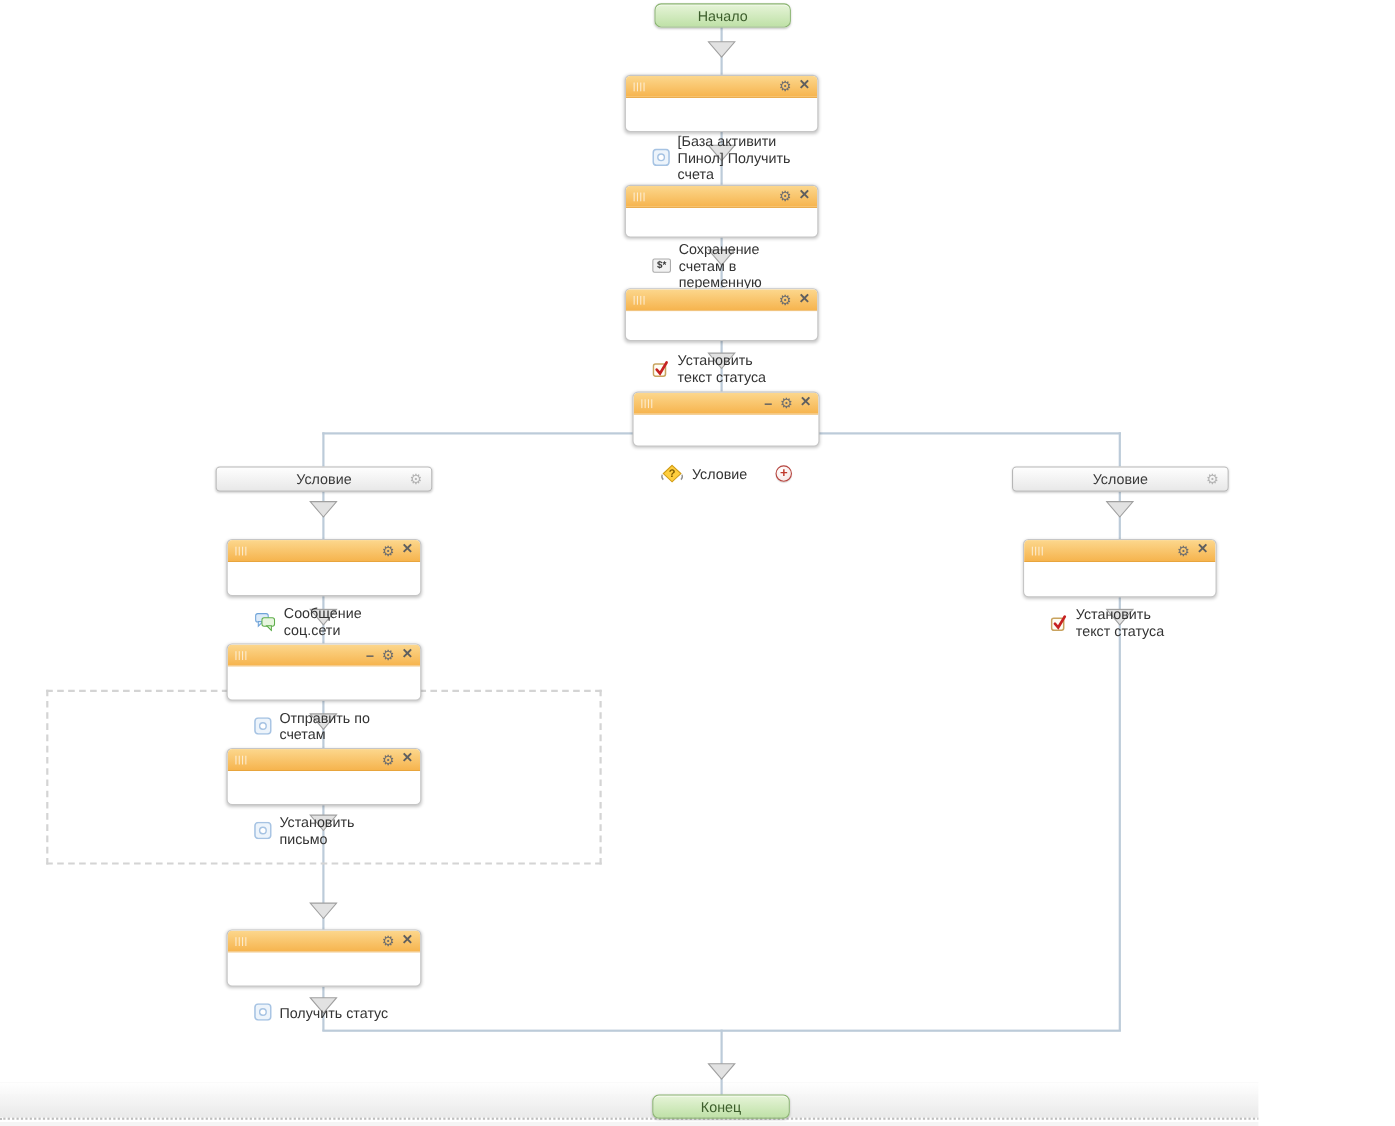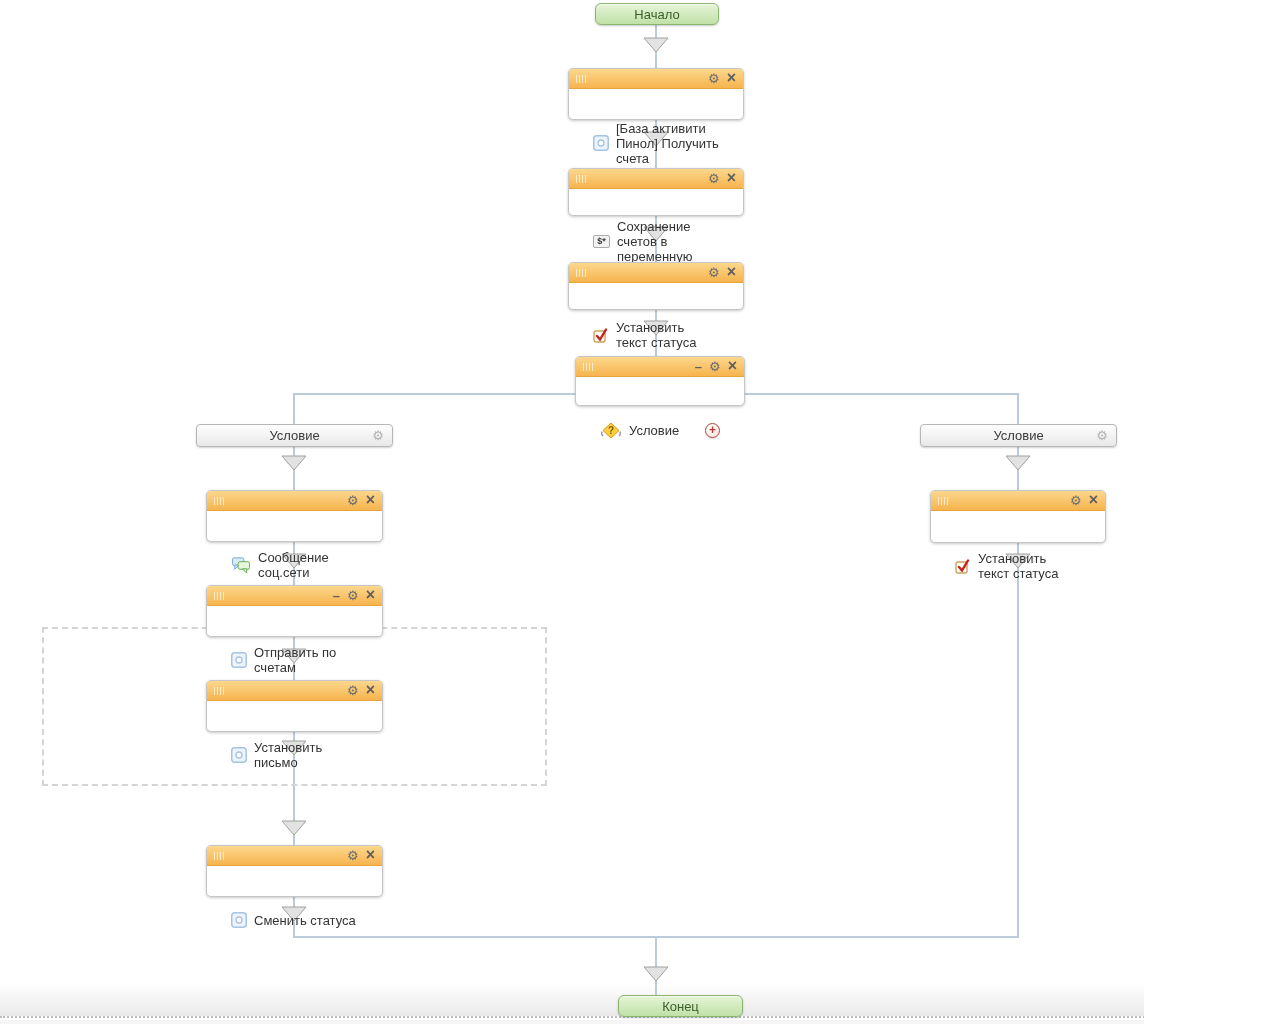--- a/index.html
+++ b/index.html
@@ -156,21 +156,21 @@
           <i></i>
           <i></i>
         </div>
       <div class="header-actions">
         <span class="hicon">⚙</span>
         <span class="hicon close">×</span>
       </div>
     </div>
     <div class="block-body" style="height:26px">
       <span class="body-icon var-icon">$*</span>
-      <span class="block-title">Сохранение счетов в переменную</span>
+      <span class="block-title">Сохранение счетам в переменную</span>
     </div>
   </div>
 
   <div class="block" style="left:568px;top:262px;width:176px;height:48px">
     <div class="block-header">
       <div class="drag-handle">
           <i></i>
           <i></i>
           <i></i>
           <i></i>
@@ -320,21 +320,21 @@
         <span class="hicon close">×</span>
       </div>
     </div>
     <div class="block-body" style="height:30px">
       <span class="body-icon">
         <svg width="16" height="16" viewBox="0 0 16 16">
             <rect x="0.75" y="0.75" width="14.5" height="14.5" rx="3" fill="#edf4fb" stroke="#a6c3e3" stroke-width="1.5"></rect>
             <circle cx="8" cy="8" r="3" fill="#ffffff" stroke="#a6c3e3" stroke-width="1.3"></circle>
           </svg>
       </span>
-      <span class="block-title">Сменить статуса</span>
+      <span class="block-title">Получить статус</span>
     </div>
   </div>
 
   <div class="block" style="left:930px;top:490px;width:176px;height:53px">
     <div class="block-header">
       <div class="drag-handle">
           <i></i>
           <i></i>
           <i></i>
           <i></i>
@@ -348,15 +348,15 @@
       <span class="body-icon">
         <svg width="16" height="16" viewBox="0 0 16 16">
             <rect x="1" y="4" width="11" height="11" rx="2" fill="#fffdf4" stroke="#c9a35f" stroke-width="1.4"></rect>
             <path d="M4 9 L7 12.5 L13 2.5" fill="none" stroke="#c62222" stroke-width="2.4" stroke-linecap="round"></path>
           </svg>
       </span>
       <span class="block-title">Установить текст статуса</span>
     </div>
   </div>
 
-  <div class="terminal" style="left:618px;top:995px;width:125px;height:22px">Конец</div>
+  <div class="terminal" style="left:593px;top:995px;width:125px;height:22px">Конец</div>
 
 </div>
 
 </body></html>

